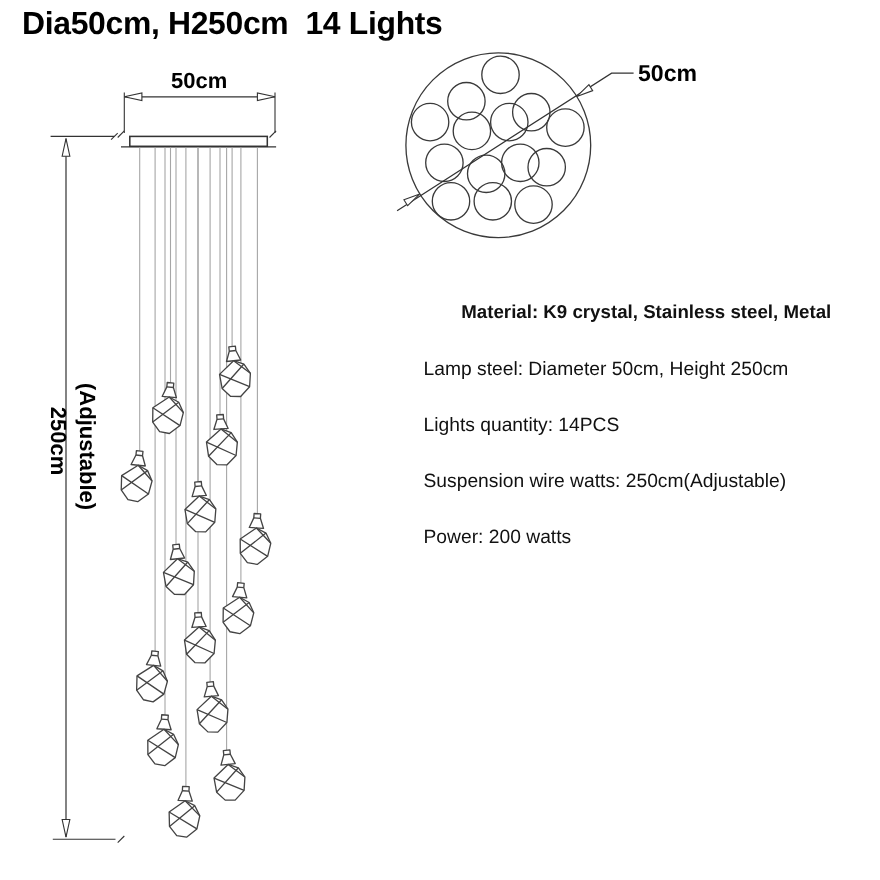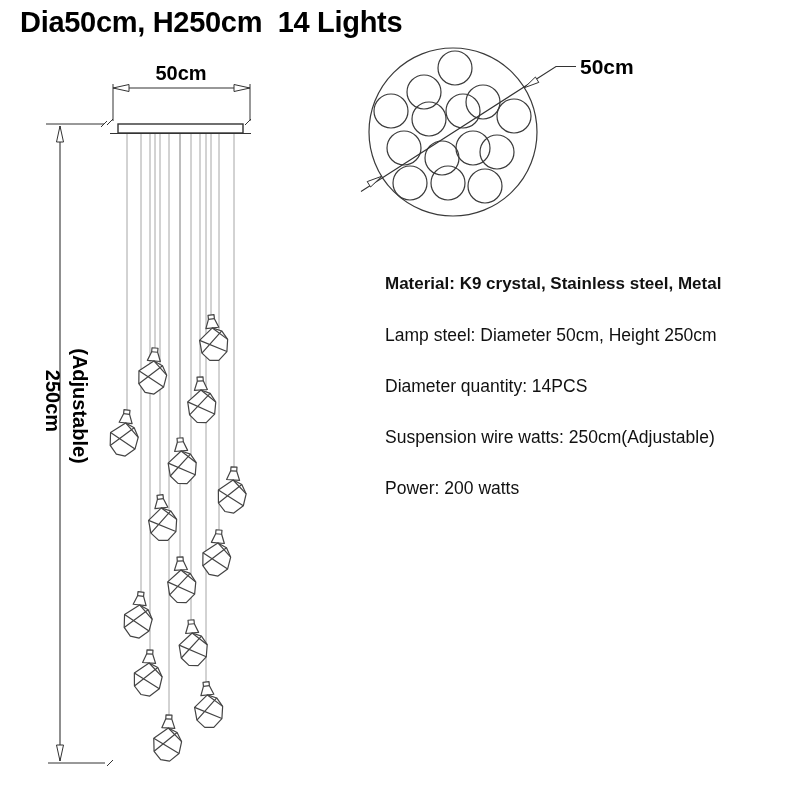--- a/index.html
+++ b/index.html
@@ -18,21 +18,21 @@
   .arrow{stroke:#333;stroke-width:1;fill:#fff;}
   .plate{stroke:#333;stroke-width:1.4;fill:#fff;}
   .wire{stroke:#a6a6a6;stroke-width:1;}
   .pend{stroke:#444;stroke-width:1.2;stroke-linejoin:round;}
   .tv{stroke:#3a3a3a;stroke-width:1.2;fill:none;}
   .svgtxt{fill:#000;font-family:"Liberation Sans",sans-serif;font-weight:700;}
   .dim20{font-size:20px;}
   .dim21{font-size:21px;}
   .specs{position:absolute;left:385px;top:275px;width:405px;color:#111;}
   .spec-line{font-size:17.5px;font-weight:400;line-height:18px;margin-bottom:33px;white-space:pre;}
-  .spec-line.bold{font-size:17px;font-weight:700;}
+  .spec-line.bold{font-size:17px;font-weight:700;text-align:center;}
 </style>
 </head>
 <body>
 
 <div class="page">
 
   <div class="title">Dia50cm, H250cm  14 Lights</div>
 
   <svg class="diagram" width="800" height="800" viewBox="0 0 800 800">
 
@@ -130,17 +130,17 @@
       <polyline class="ln" points="361,191.5 556,66.5 576,66.5"></polyline>
       <polygon class="arrow" points="524.4,87.7 538.8,82.4 535.4,77"></polygon>
       <polygon class="arrow" points="381.6,176.3 370.6,187 367.2,181.6"></polygon>
       <text class="svgtxt dim21" x="580" y="74" text-anchor="start">50cm</text>
     </g>
   </svg>
 
   <div class="specs">
     <div class="spec-line bold">Material: K9 crystal, Stainless steel, Metal</div>
     <div class="spec-line">Lamp steel: Diameter 50cm, Height 250cm</div>
-    <div class="spec-line">Diameter quantity: 14PCS</div>
+    <div class="spec-line">Lights quantity: 14PCS</div>
     <div class="spec-line">Suspension wire watts: 250cm(Adjustable)</div>
     <div class="spec-line">Power: 200 watts</div>
   </div>
 </div>
 
 </body></html>

